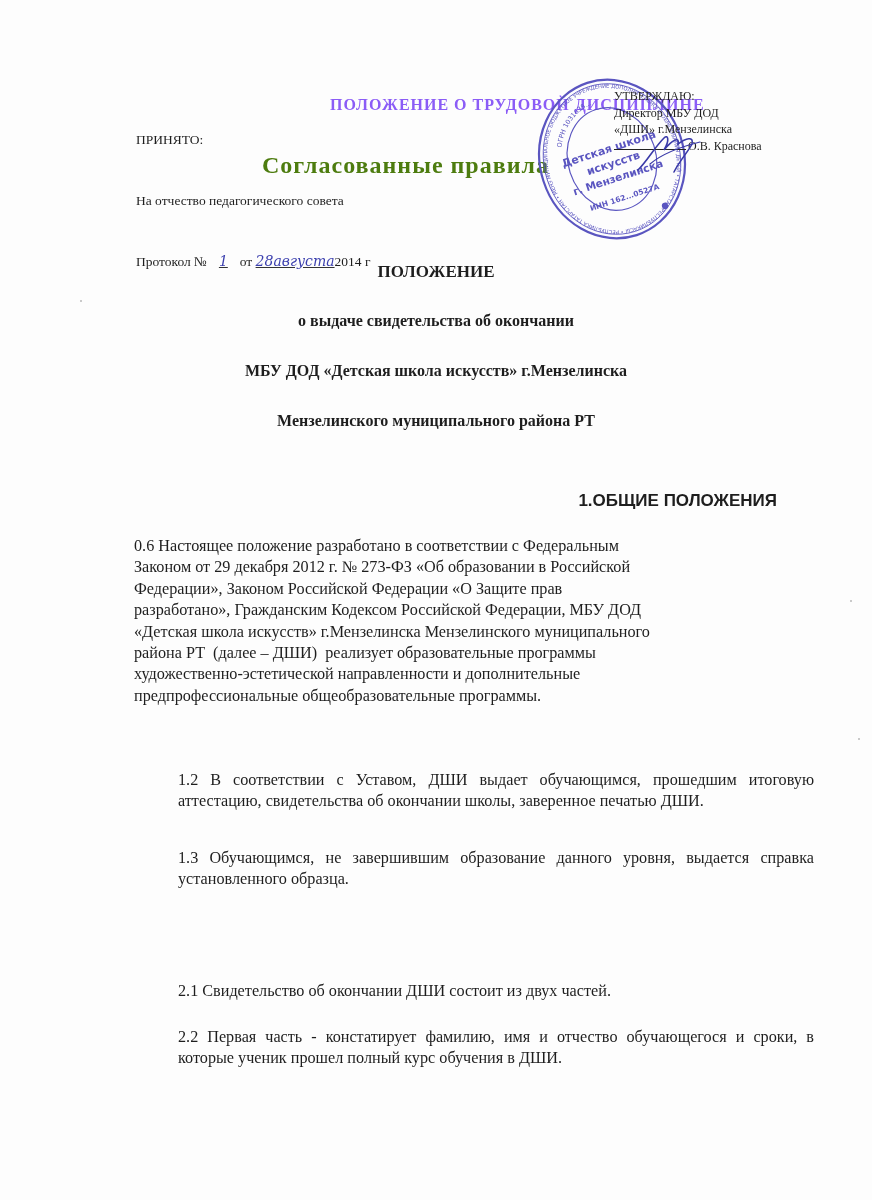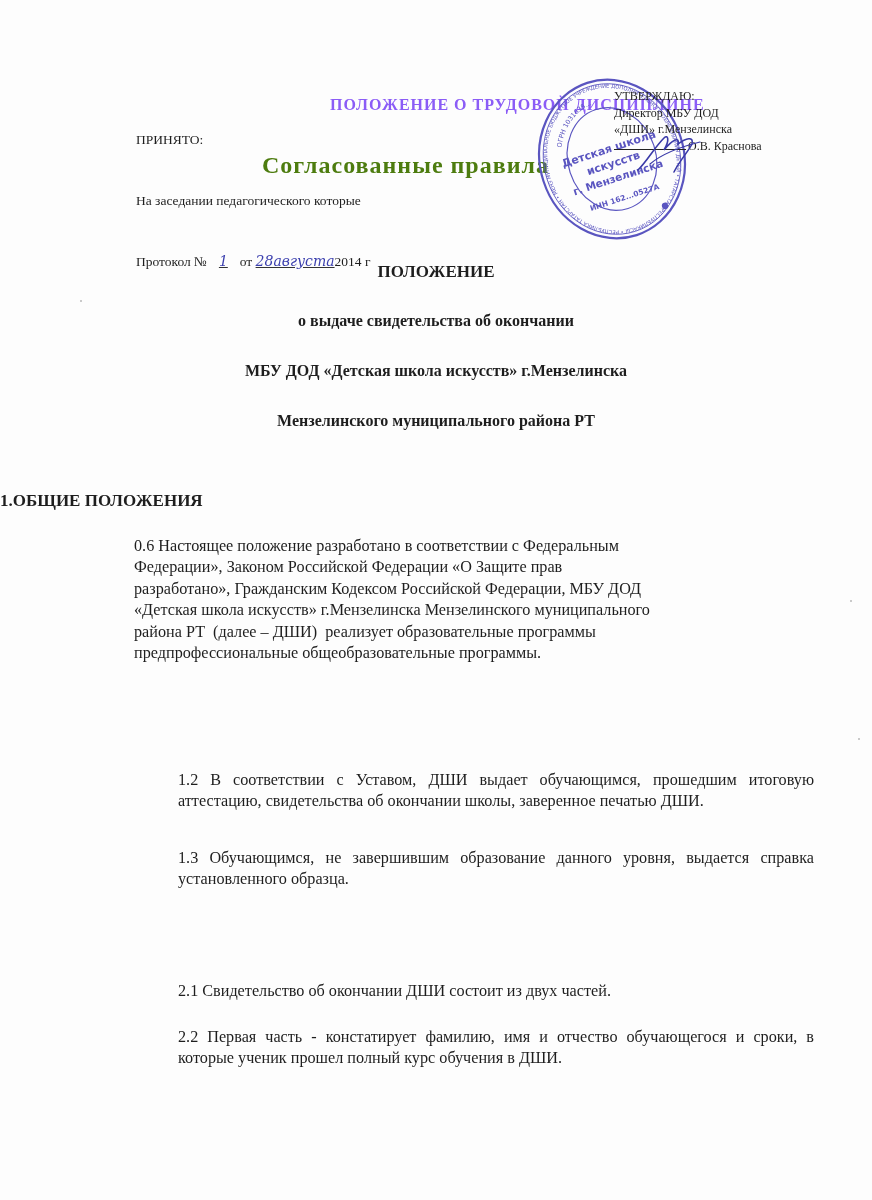--- a/index.html
+++ b/index.html
@@ -24,22 +24,22 @@
 
   .stamp { position: absolute; left: 536px; top: 74px; width: 152px; height: 170px; z-index: 2; }
   .signature { position: absolute; left: 634px; top: 130px; width: 70px; height: 46px; z-index: 4; }
 
   .title-block { position: absolute; left: 0; width: 872px; text-align: center; font-weight: bold; }
   .t1 { top: 262px; font-size: 17px; }
   .t2 { top: 312px; font-size: 16px; }
   .t3 { top: 362px; font-size: 16px; }
   .t4 { top: 412px; font-size: 16px; }
 
-  .sec-head { position: absolute; left: 0; width: 777px; text-align: left; font-weight: bold; font-size: 17px;
-    font-family: Liberation Serif, serif; }
+  .sec-head { position: absolute; left: 0; width: 777px; text-align: right; font-weight: bold; font-size: 17px;
+    font-family: Liberation Sans, sans-serif; }
   .s1 { top: 491px; }
   .s2 { top: 935px; }
 
   .para { position: absolute; left: 134px; width: 636px; font-size: 16.2px; line-height: 21.4px; }
   .para.nojust { text-align: left; }
   .para.just { text-align: justify; text-align-last: left; margin-left: 44px; }
   .p11 { top: 536px; }
   .p12 { top: 770px; }
   .p13 { top: 848px; }
   .p21 { top: 981px; }
@@ -49,21 +49,21 @@
 </head>
 <body>
 
 <div class="page">
 
   <div class="ghost g1">ПОЛОЖЕНИЕ О ТРУДОВОЙ ДИСЦИПЛИНЕ</div>
   <div class="ghost g2">Согласованные правила</div>
 
   <div class="header-left">
     <div>ПРИНЯТО:</div>
-    <div>На заседании педагогического которые</div>
+    <div>На отчество педагогического совета</div>
     <div>
       <span>Протокол №</span>
       <span class="handwritten proto-num">1</span>
       <span>от</span>
       <span class="handwritten">28августа</span><span>2014 г</span>
     </div>
   </div>
 
   <svg class="stamp" viewBox="0 0 152 170">
     <defs>
@@ -102,24 +102,26 @@
 
   <div class="title-block t1">ПОЛОЖЕНИЕ</div>
   <div class="title-block t2">о выдаче свидетельства об окончании</div>
   <div class="title-block t3">МБУ ДОД «Детская школа искусств» г.Мензелинска</div>
   <div class="title-block t4">Мензелинского муниципального района РТ</div>
 
   <div class="sec-head s1">1.ОБЩИЕ ПОЛОЖЕНИЯ</div>
 
   <div class="para nojust p11">
     <div>0.6 Настоящее положение разработано в соответствии с Федеральным</div>
+    <div>Законом от 29 декабря 2012 г. № 273-ФЗ «Об образовании в Российской</div>
     <div>Федерации», Законом Российской Федерации «О Защите прав</div>
     <div>разработано», Гражданским Кодексом Российской Федерации, МБУ ДОД</div>
     <div>«Детская школа искусств» г.Мензелинска Мензелинского муниципального</div>
     <div style="white-space:pre">района РТ  (далее – ДШИ)  реализует образовательные программы</div>
+    <div>художественно-эстетической направленности и дополнительные</div>
     <div>предпрофессиональные общеобразовательные программы.</div>
   </div>
 
   <div class="para just p12">1.2 В соответствии с Уставом, ДШИ выдает обучающимся, прошедшим итоговую аттестацию, свидетельства об окончании школы, заверенное печатью ДШИ.</div>
   <div class="para just p13">1.3 Обучающимся, не завершившим образование данного уровня, выдается справка установленного образца.</div>
 
   <div class="para just p21">2.1 Свидетельство об окончании ДШИ состоит из двух частей.</div>
   <div class="para just p22">2.2 Первая часть - констатирует фамилию, имя и отчество обучающегося и сроки, в которые ученик прошел полный курс обучения в ДШИ.</div>
 
   <div class="dot" style="left:80px; top:300px;"></div>

